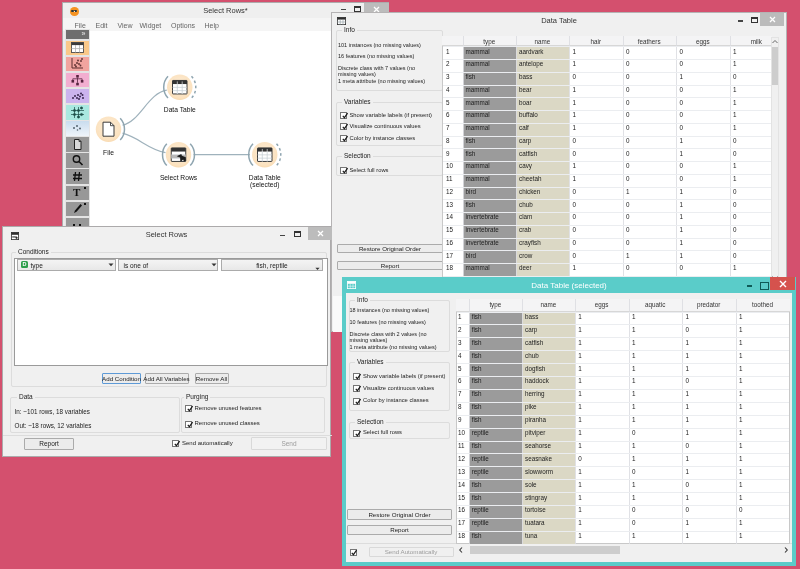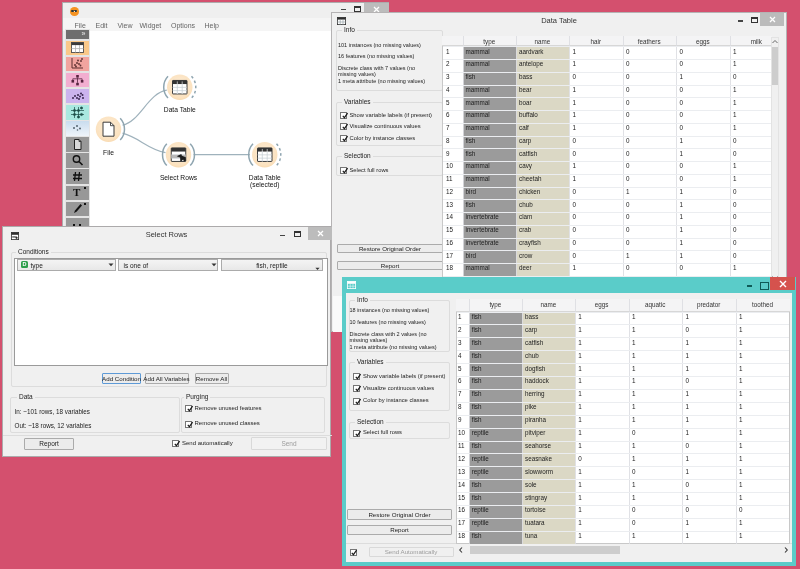--- a/index.html
+++ b/index.html
@@ -11,20 +11,21 @@
 .btn span{position:static !important}
 .lbl{color:#1c1c1c;white-space:nowrap}
 </style></head><body>
 
 <div class="win" id="w1" style="left:62px;top:2px;width:327px;height:330px;border:1px solid #adabac;box-sizing:border-box;background:#ececec">
 <div style="left:0;top:0;width:325px;height:15px;background:#efefef"></div>
 <div style="left:7px;top:4px;width:8.5px;height:8.5px;border-radius:50%;background:#f59322"></div>
 <div style="left:8px;top:6.6px;width:2.8px;height:2.8px;border-radius:50%;background:#27373f"></div>
 <div style="left:11.4px;top:6.6px;width:2.8px;height:2.8px;border-radius:50%;background:#27373f"></div>
 <div style="left:10.8px;top:7.6px;width:0.6px;height:0.8px;background:#e8e8e8"></div>
+<span style="left:0;top:3px;width:325px;text-align:center;font-size:7.5px;color:#333">Select Rows*</span>
 <div style="left:278px;top:5.5px;width:5px;height:1.5px;background:#444"></div>
 <div style="left:291px;top:2.5px;width:7px;height:6px;border:1px solid #333;border-top:2px solid #333;box-sizing:border-box"></div>
 <div style="left:301px;top:0;width:25px;height:13px;background:#bcbcbc"></div>
 <svg width="7" height="7" viewBox="0 0 7 7" style="position:absolute;left:310px;top:3px">
       <path d="M1 1 L6 6 M6 1 L1 6" stroke="#fff" stroke-width="1.3"></path>
     </svg>
 <div style="left:0;top:15px;width:325px;height:13px;background:#f5f5f5"></div>
 <span style="left:11.5px;top:18.5px;font-size:7px;color:#666">File</span>
 <span style="left:32.5px;top:18.5px;font-size:7px;color:#666">Edit</span>
 <span style="left:54.5px;top:18.5px;font-size:7px;color:#666">View</span>
@@ -469,20 +470,21 @@
       <svg width="8" height="8" viewBox="0 0 8 8" style="position:absolute;left:-0.5px;top:-1px">
         <path d="M1.8 3.8 L3.4 5.7 L6.6 1.2" stroke="#1a1a1a" stroke-width="1.15" fill="none"></path>
       </svg>
     </div>
 <span class="lbl" style="left:179px;top:212.8px;font-size:6px">Send automatically</span>
 <div class="btn" style="left:248px;top:209.5px;width:76px;height:13.5px;background:#f2f2f2;border:1px solid #d9d9d9">
       <span style="font-size:6.5px;color:#9c9c9c">Send</span>
     </div>
 </div>
 <div class="win" id="w4" style="left:342px;top:277px;width:454px;height:289px;background:#5accc9;box-sizing:border-box">
+<span style="left:0;top:3.5px;width:454px;text-align:center;font-size:8px;color:#fff">Data Table (selected)</span>
 <svg width="9" height="8" viewBox="0 0 9 8" style="position:absolute;left:5px;top:4px">
       <rect x="0.4" y="0.4" width="8.2" height="7.2" fill="none" stroke="#fff" stroke-width="0.8"></rect>
       <rect x="0.4" y="0.4" width="8.2" height="2.4" fill="#fff"></rect>
       <path d="M3.2 2.8 V7.6 M6 2.8 V7.6 M0.4 5.2 H8.6" stroke="#fff" stroke-width="0.6" fill="none" opacity="0.85"></path>
     </svg>
 <div style="left:405px;top:8px;width:5px;height:1.7px;background:#0e5a57"></div>
 <div style="left:418px;top:4.5px;width:7px;height:6px;border:1.2px solid #0e5a57"></div>
 <div style="left:428px;top:0;width:25px;height:12.5px;background:#d5524d"></div>
 <svg width="8" height="8" viewBox="0 0 8 8" style="position:absolute;left:436.5px;top:2.5px">
       <path d="M1 1 L7 7 M7 1 L1 7" stroke="#fff" stroke-width="1.4"></path>

